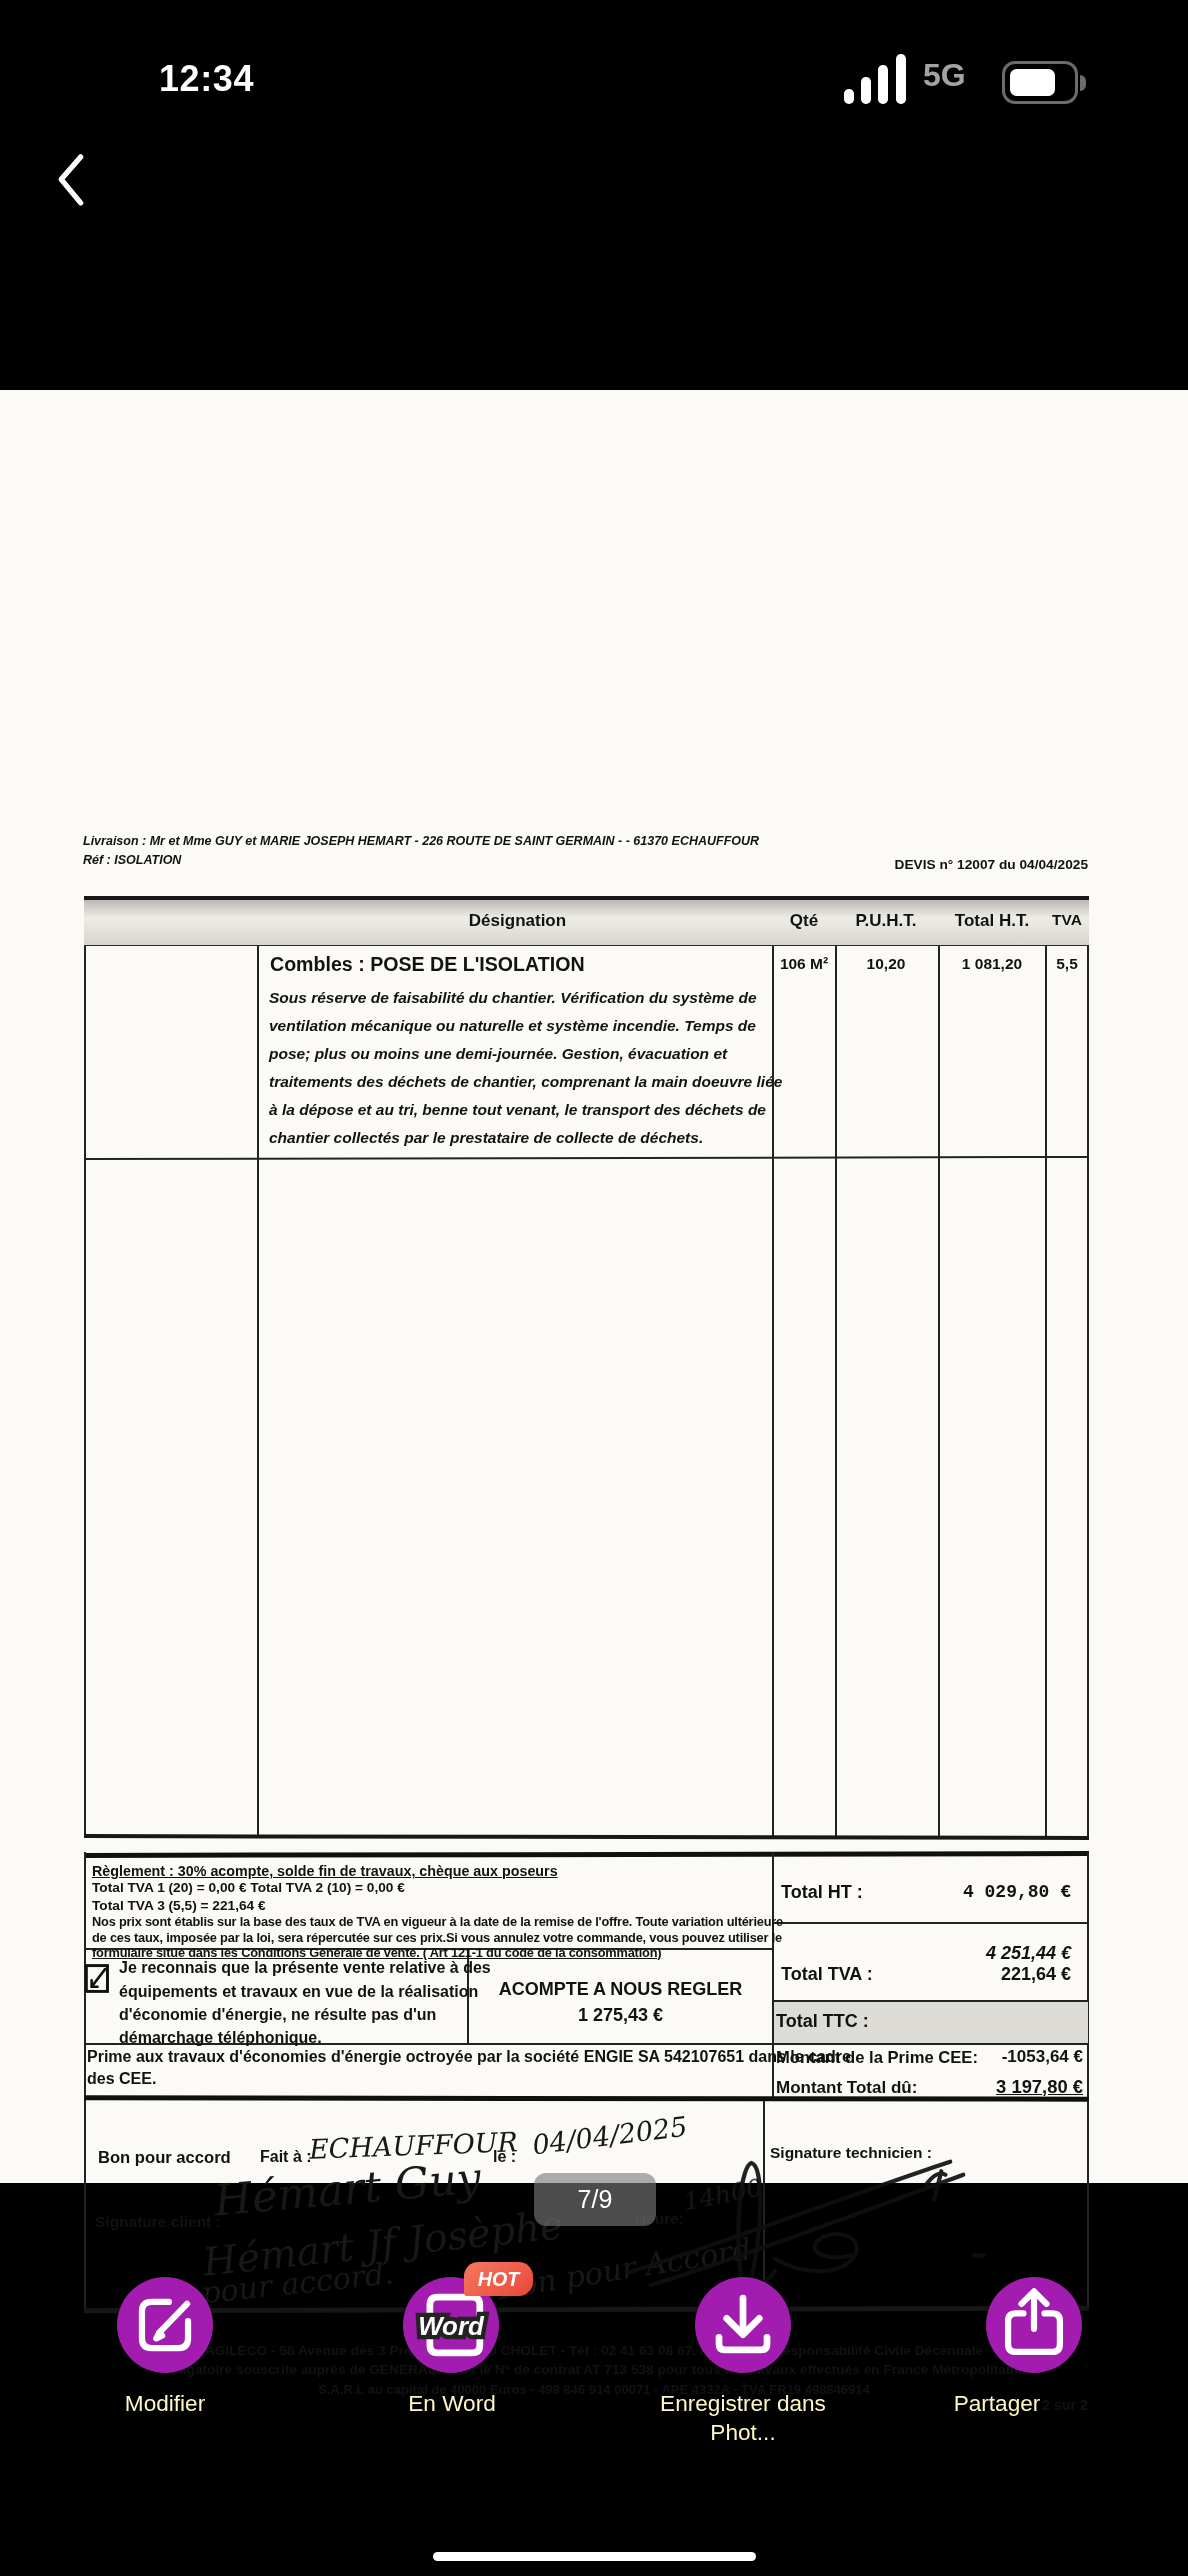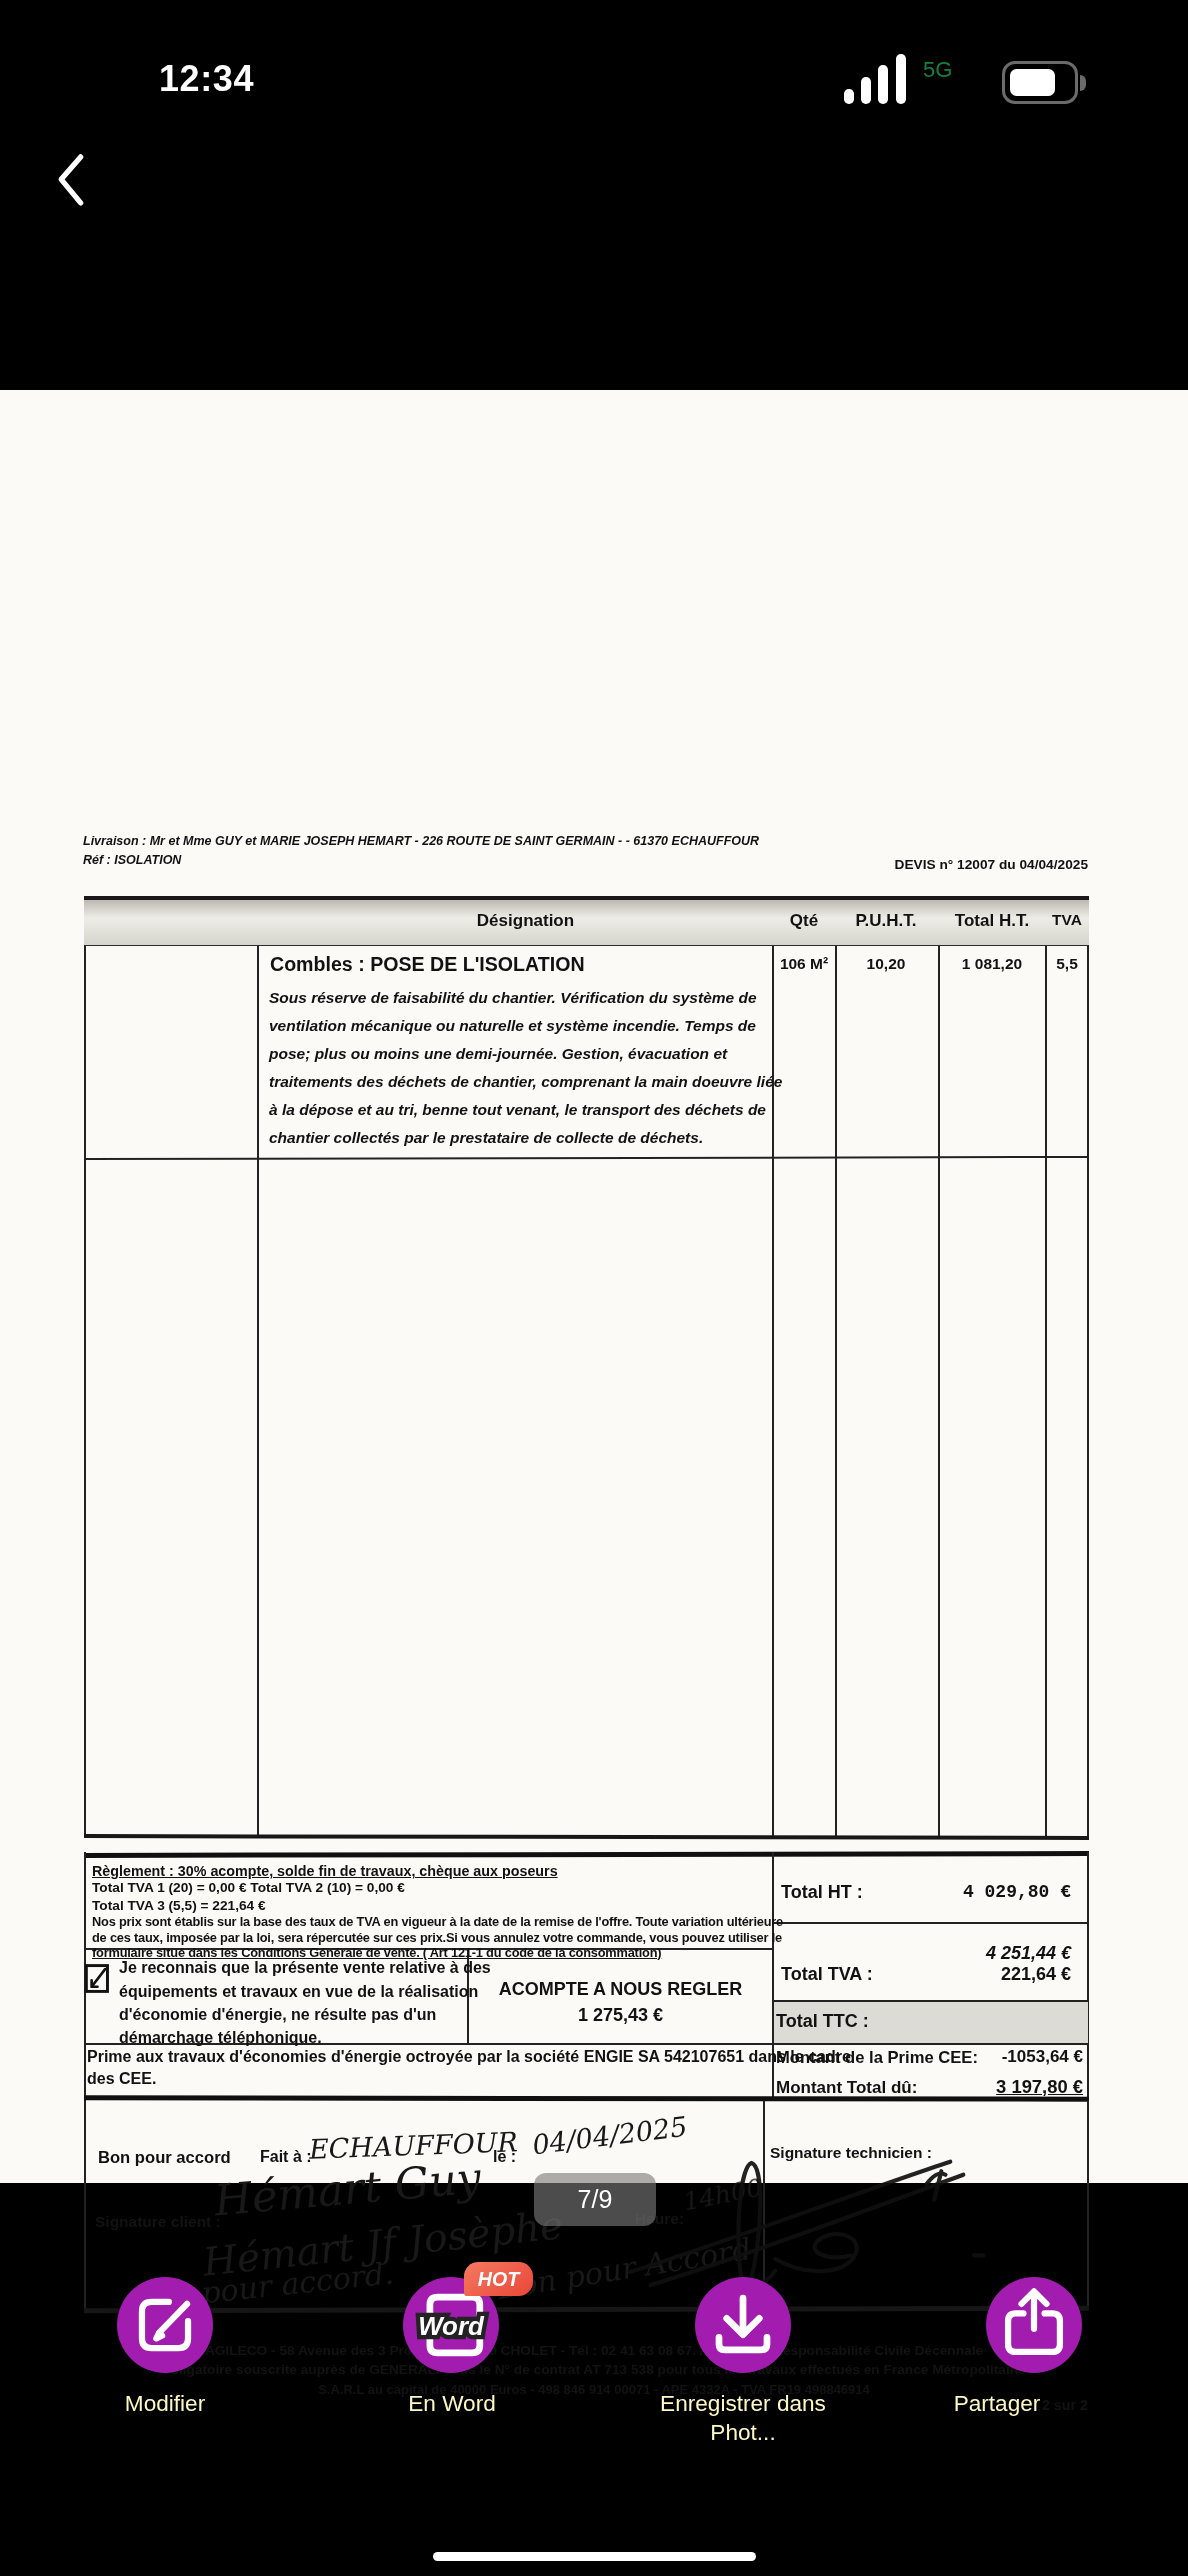--- a/index.html
+++ b/index.html
@@ -2,21 +2,21 @@
 <html style="font-size:9.5px"><head>
 <meta charset="utf-8">
 <style>
   html,body{margin:0;padding:0;background:#000;}
   .screen{position:relative;width:1188px;height:2576px;background:#000;overflow:hidden;
           font-family:"Liberation Sans",sans-serif;}
   .abs{position:absolute;}
   
   .time{color:#fff;font-size:36px;font-weight:700;letter-spacing:0.6px;}
   .sigbar{position:absolute;bottom:0;background:#fff;width:10px;border-radius:4.8px;}
-  .net{color:#15803d;font-size:22px;font-weight:400;}
+  .net{color:#a3a3a3;font-size:32px;font-weight:700;}
   .batt-body{position:absolute;width:76px;height:43px;border:3.6px solid rgba(255,255,255,.42);border-radius:13px;box-sizing:border-box;}
   .batt-fill{position:absolute;width:45px;height:27px;background:#fff;border-radius:6.5px;}
   .batt-tip{position:absolute;width:6px;height:15.5px;background:rgba(255,255,255,.42);border-radius:0 6px 6px 0;}
   
   .page{position:absolute;left:0;top:390px;width:1188px;height:1793px;background:#fbfaf7;}
   .scan{position:absolute;inset:0;filter:blur(0.3px) contrast(1.04);color:#161616;}
   .ln{position:absolute;background:#262626;}
   .doc-sm{font-size:12.5px;font-weight:700;font-style:italic;white-space:nowrap;}
   .devis{font-size:13.7px;font-weight:600;white-space:nowrap;}
   .th{font-size:17px;font-weight:700;text-align:center;white-space:nowrap;}
@@ -73,21 +73,21 @@
   </div>
 
   <div class="page">
    <div class="scan">
 
     <div class="abs doc-sm" style="left:83px;top:444px;">Livraison : Mr et Mme GUY et MARIE JOSEPH HEMART - 226 ROUTE DE SAINT GERMAIN - - 61370 ECHAUFFOUR</div>
     <div class="abs doc-sm" style="left:83px;top:463px;">Réf : ISOLATION</div>
     <div class="abs devis" style="left:832px;top:467px;width:256px;text-align:right;">DEVIS n° 12007 du 04/04/2025</div>
 
     <div class="headband"></div>
-    <div class="abs th" style="left:268px;top:521px;width:515px;">Désignation</div>
+    <div class="abs th" style="left:260px;top:521px;width:515px;">Désignation</div>
     <div class="abs th" style="left:772px;top:521px;width:64px;">Qté</div>
     <div class="abs th" style="left:835px;top:521px;width:102px;">P.U.H.T.</div>
     <div class="abs th" style="left:938px;top:521px;width:108px;">Total H.T.</div>
     <div class="abs th" style="left:1045px;top:521px;width:44px;font-size:15.5px;">TVA</div>
 
     <div class="ln" style="left:84px;top:556px;width:1.8px;height:891px;"></div>
     <div class="ln" style="left:257px;top:556px;width:1.8px;height:891px;"></div>
     <div class="ln" style="left:772px;top:556px;width:1.8px;height:891px;"></div>
     <div class="ln" style="left:835px;top:556px;width:1.8px;height:891px;"></div>
     <div class="ln" style="left:938px;top:556px;width:1.8px;height:891px;"></div>

